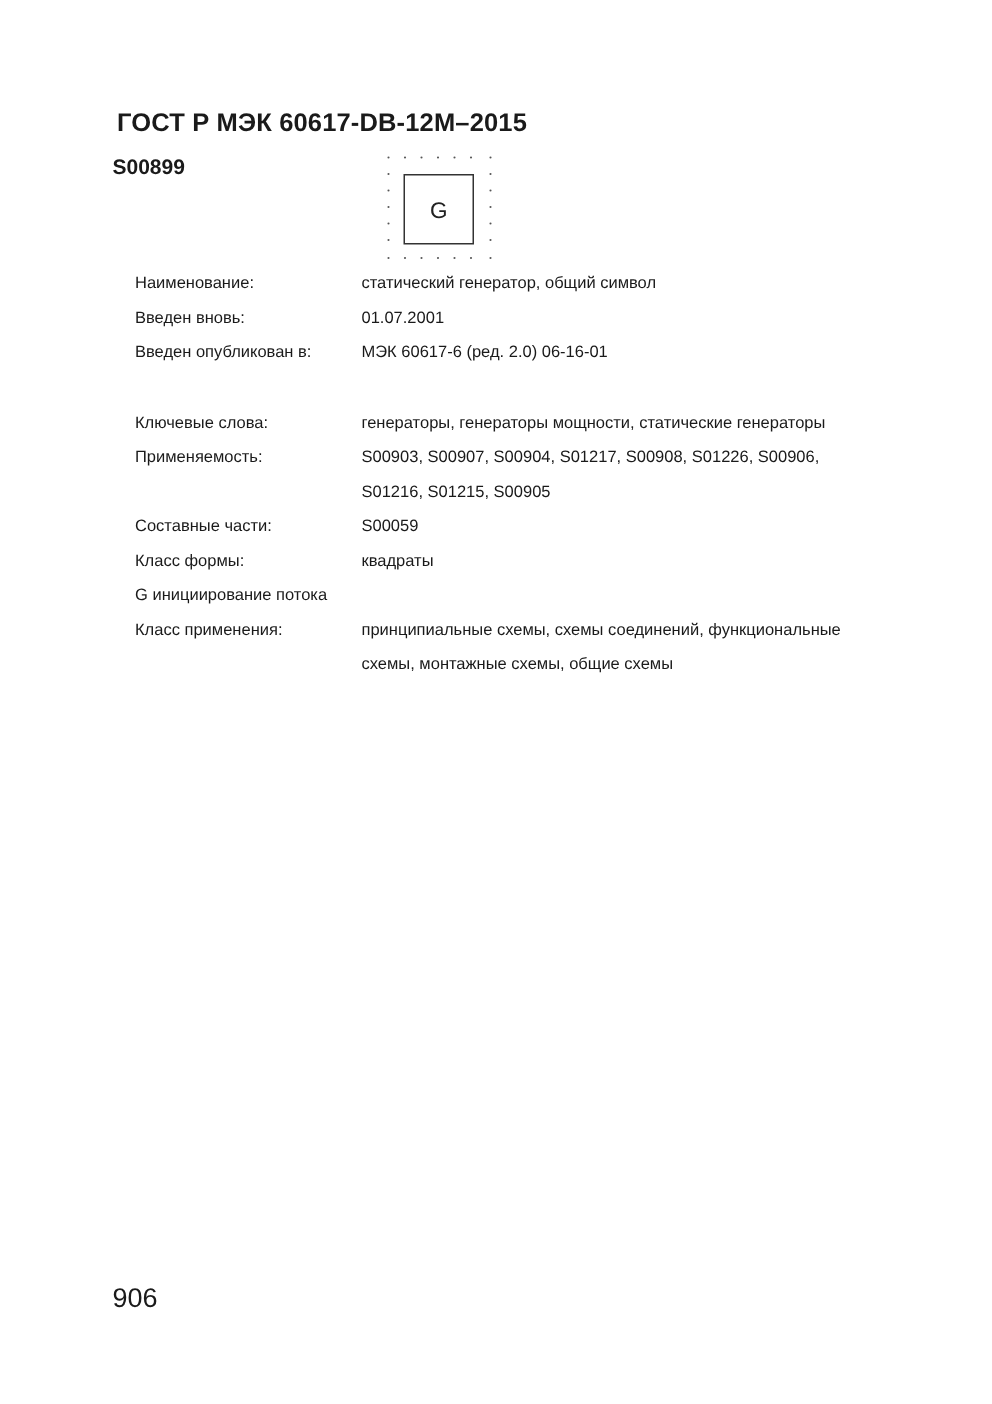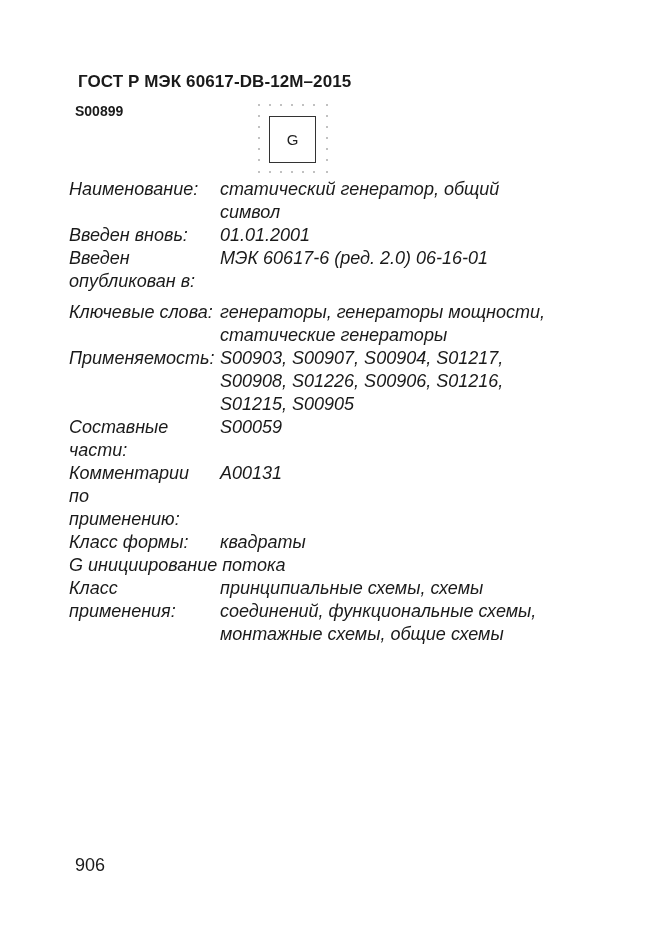--- a/index.html
+++ b/index.html
@@ -36,32 +36,31 @@
       left: 258px;
       top: 104px;
       width: 72px;
       height: 70px;
     }
     .symbol-figure svg {
       display: block;
     }
     .fields {
       position: absolute;
-      left: 69px;
+      left: 90px;
       top: 178px;
       width: 520px;
-      font-size: 18px;
+      font-size: 11px;
       line-height: 23px;
-      font-style: italic;
     }
     .field-row {
       display: flex;
     }
     .field-row.gap-before {
-      margin-top: 8px;
+      margin-top: 24px;
     }
     .field-label {
       width: 151px;
       flex: 0 0 151px;
     }
     .field-value {
       width: 330px;
       flex: 0 0 330px;
     }
     .page-number {
@@ -115,43 +114,39 @@
   </svg>
 </div>
 
 <div class="fields">
   <div class="field-row">
     <div class="field-label">Наименование:</div>
     <div class="field-value">статический генератор, общий символ</div>
   </div>
   <div class="field-row">
     <div class="field-label">Введен вновь:</div>
-    <div class="field-value">01.01.2001</div>
+    <div class="field-value">01.07.2001</div>
   </div>
   <div class="field-row">
     <div class="field-label">Введен опубликован в:</div>
     <div class="field-value">МЭК 60617-6 (ред. 2.0) 06-16-01</div>
   </div>
   <div class="field-row gap-before">
     <div class="field-label">Ключевые слова:</div>
     <div class="field-value">генераторы, генераторы мощности, статические генераторы</div>
   </div>
   <div class="field-row">
     <div class="field-label">Применяемость:</div>
     <div class="field-value">S00903, S00907, S00904, S01217, S00908, S01226, S00906, S01216, S01215, S00905</div>
   </div>
   <div class="field-row">
     <div class="field-label">Составные части:</div>
     <div class="field-value">S00059</div>
   </div>
   <div class="field-row">
-    <div class="field-label" style="width:120px;flex-basis:151px;padding-right:31px;box-sizing:border-box;">Комментарии по применению:</div>
-    <div class="field-value">A00131</div>
-  </div>
-  <div class="field-row">
     <div class="field-label">Класс формы:</div>
     <div class="field-value">квадраты</div>
   </div>
   <div class="field-row">
     <div class="field-value">G инициирование потока</div>
   </div>
   <div class="field-row">
     <div class="field-label">Класс применения:</div>
     <div class="field-value">принципиальные схемы, схемы соединений, функциональные схемы, монтажные схемы, общие схемы</div>
   </div>

